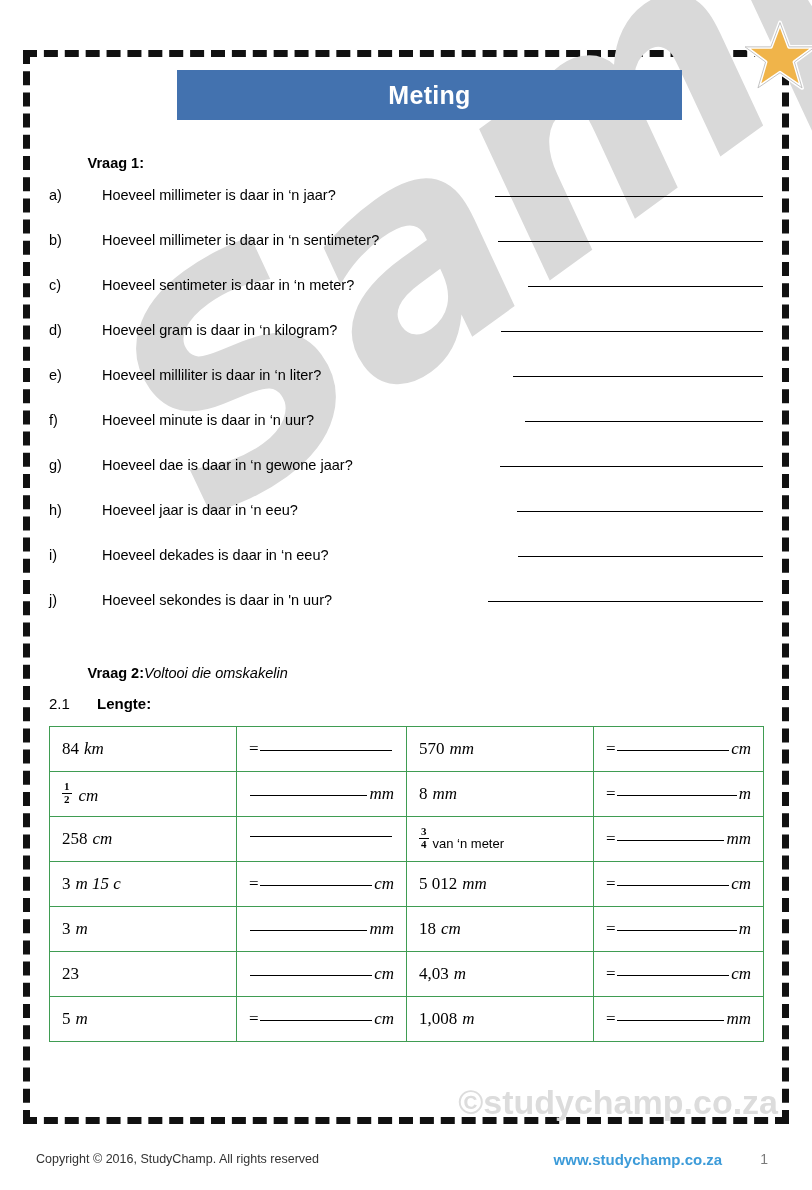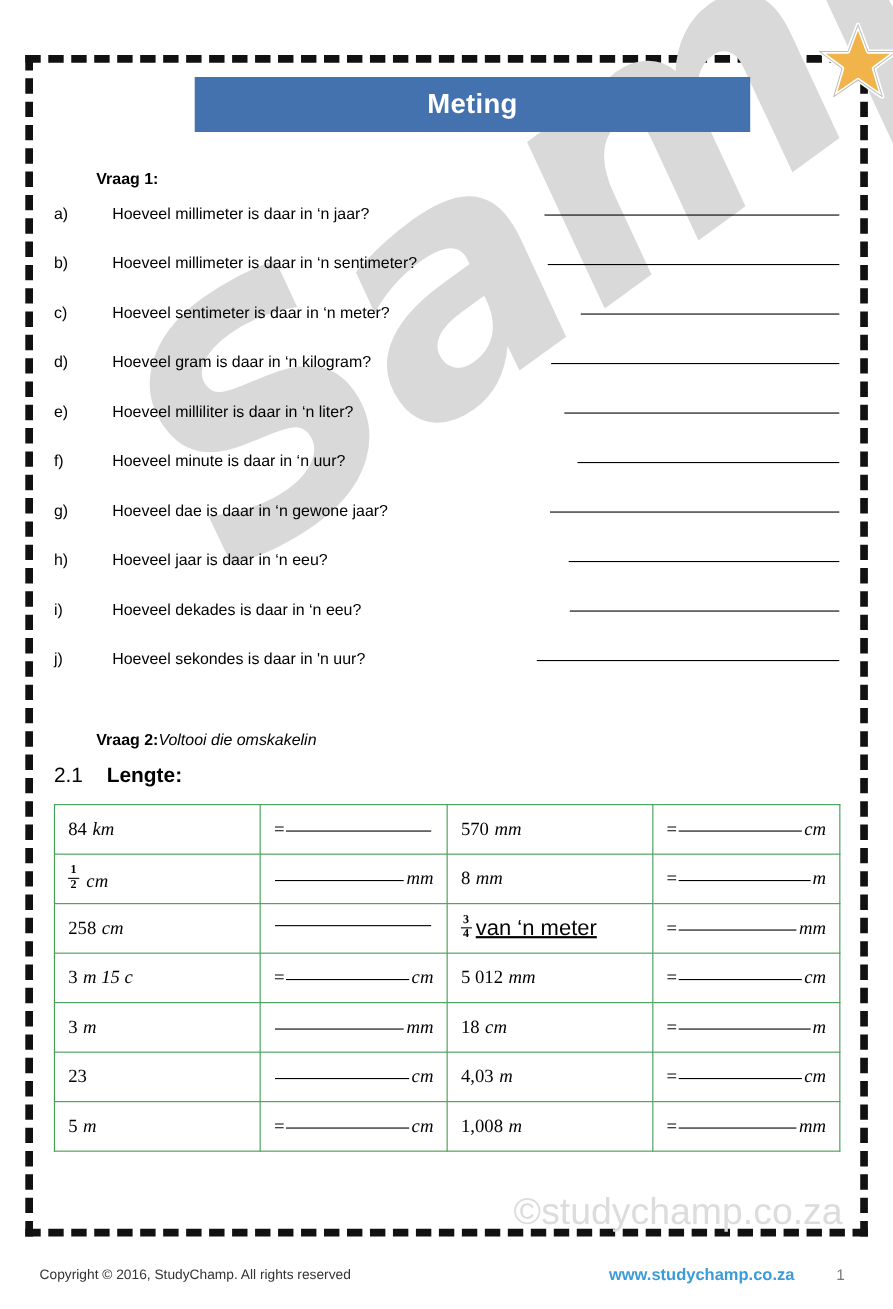--- a/index.html
+++ b/index.html
@@ -80,24 +80,24 @@
     font-weight: bold;
     font-style: italic;
     color: #d9d9d9;
     transform: rotate(-36deg);
     transform-origin: left top;
     white-space: nowrap;
     letter-spacing: -6px;
   }
   #footer-watermark {
     position: absolute;
-    right: 46px;
+    right: 34px;
     bottom: 68px;
     font-size: 34px;
-    font-weight: normal;
+    font-weight: bold;
     color: #dcdcdc;
     z-index: 5;
     white-space: nowrap;
   }
 
   
   #content {
     position: absolute;
     left: 23px;
     top: 50px;
@@ -154,21 +154,21 @@
     min-width: 40px;
   }
   
   .q-spacer { flex: none; }
 
   
   #q2-heading { margin-top: 28px; }
   #q2-sub {
     display: flex;
     margin-top: 14px;
-    font-size: 19px;
+    font-size: 15px;
   }
   #q2-sub .sub-num { width: 48px; flex: none; }
   #q2-sub .sub-label { font-weight: bold; text-align: right; }
 
   
   #conv-table {
     margin-top: 14px;
     width: 714px;
     border-collapse: collapse;
     table-layout: fixed;
@@ -216,21 +216,21 @@
     font-weight: bold;
     line-height: 1.02;
     margin-right: 4px;
     position: relative;
     top: -1px;
   }
   .frac .num { padding: 0 2px; }
   .frac .den { padding: 0 2px; border-top: 1.2px solid #000; }
 
   .cell-inline { display: flex; align-items: flex-end; white-space: nowrap; }
-  .sans-text { font-family: "Liberation Sans", sans-serif; font-size: 20px; text-decoration: underline; }
+  .sans-text { font-family: "Liberation Sans", sans-serif; font-size: 13px; }
 
   
   #footer {
     position: absolute;
     left: 0;
     bottom: 18px;
     width: 812px;
     height: 26px;
     display: flex;
     align-items: center;

